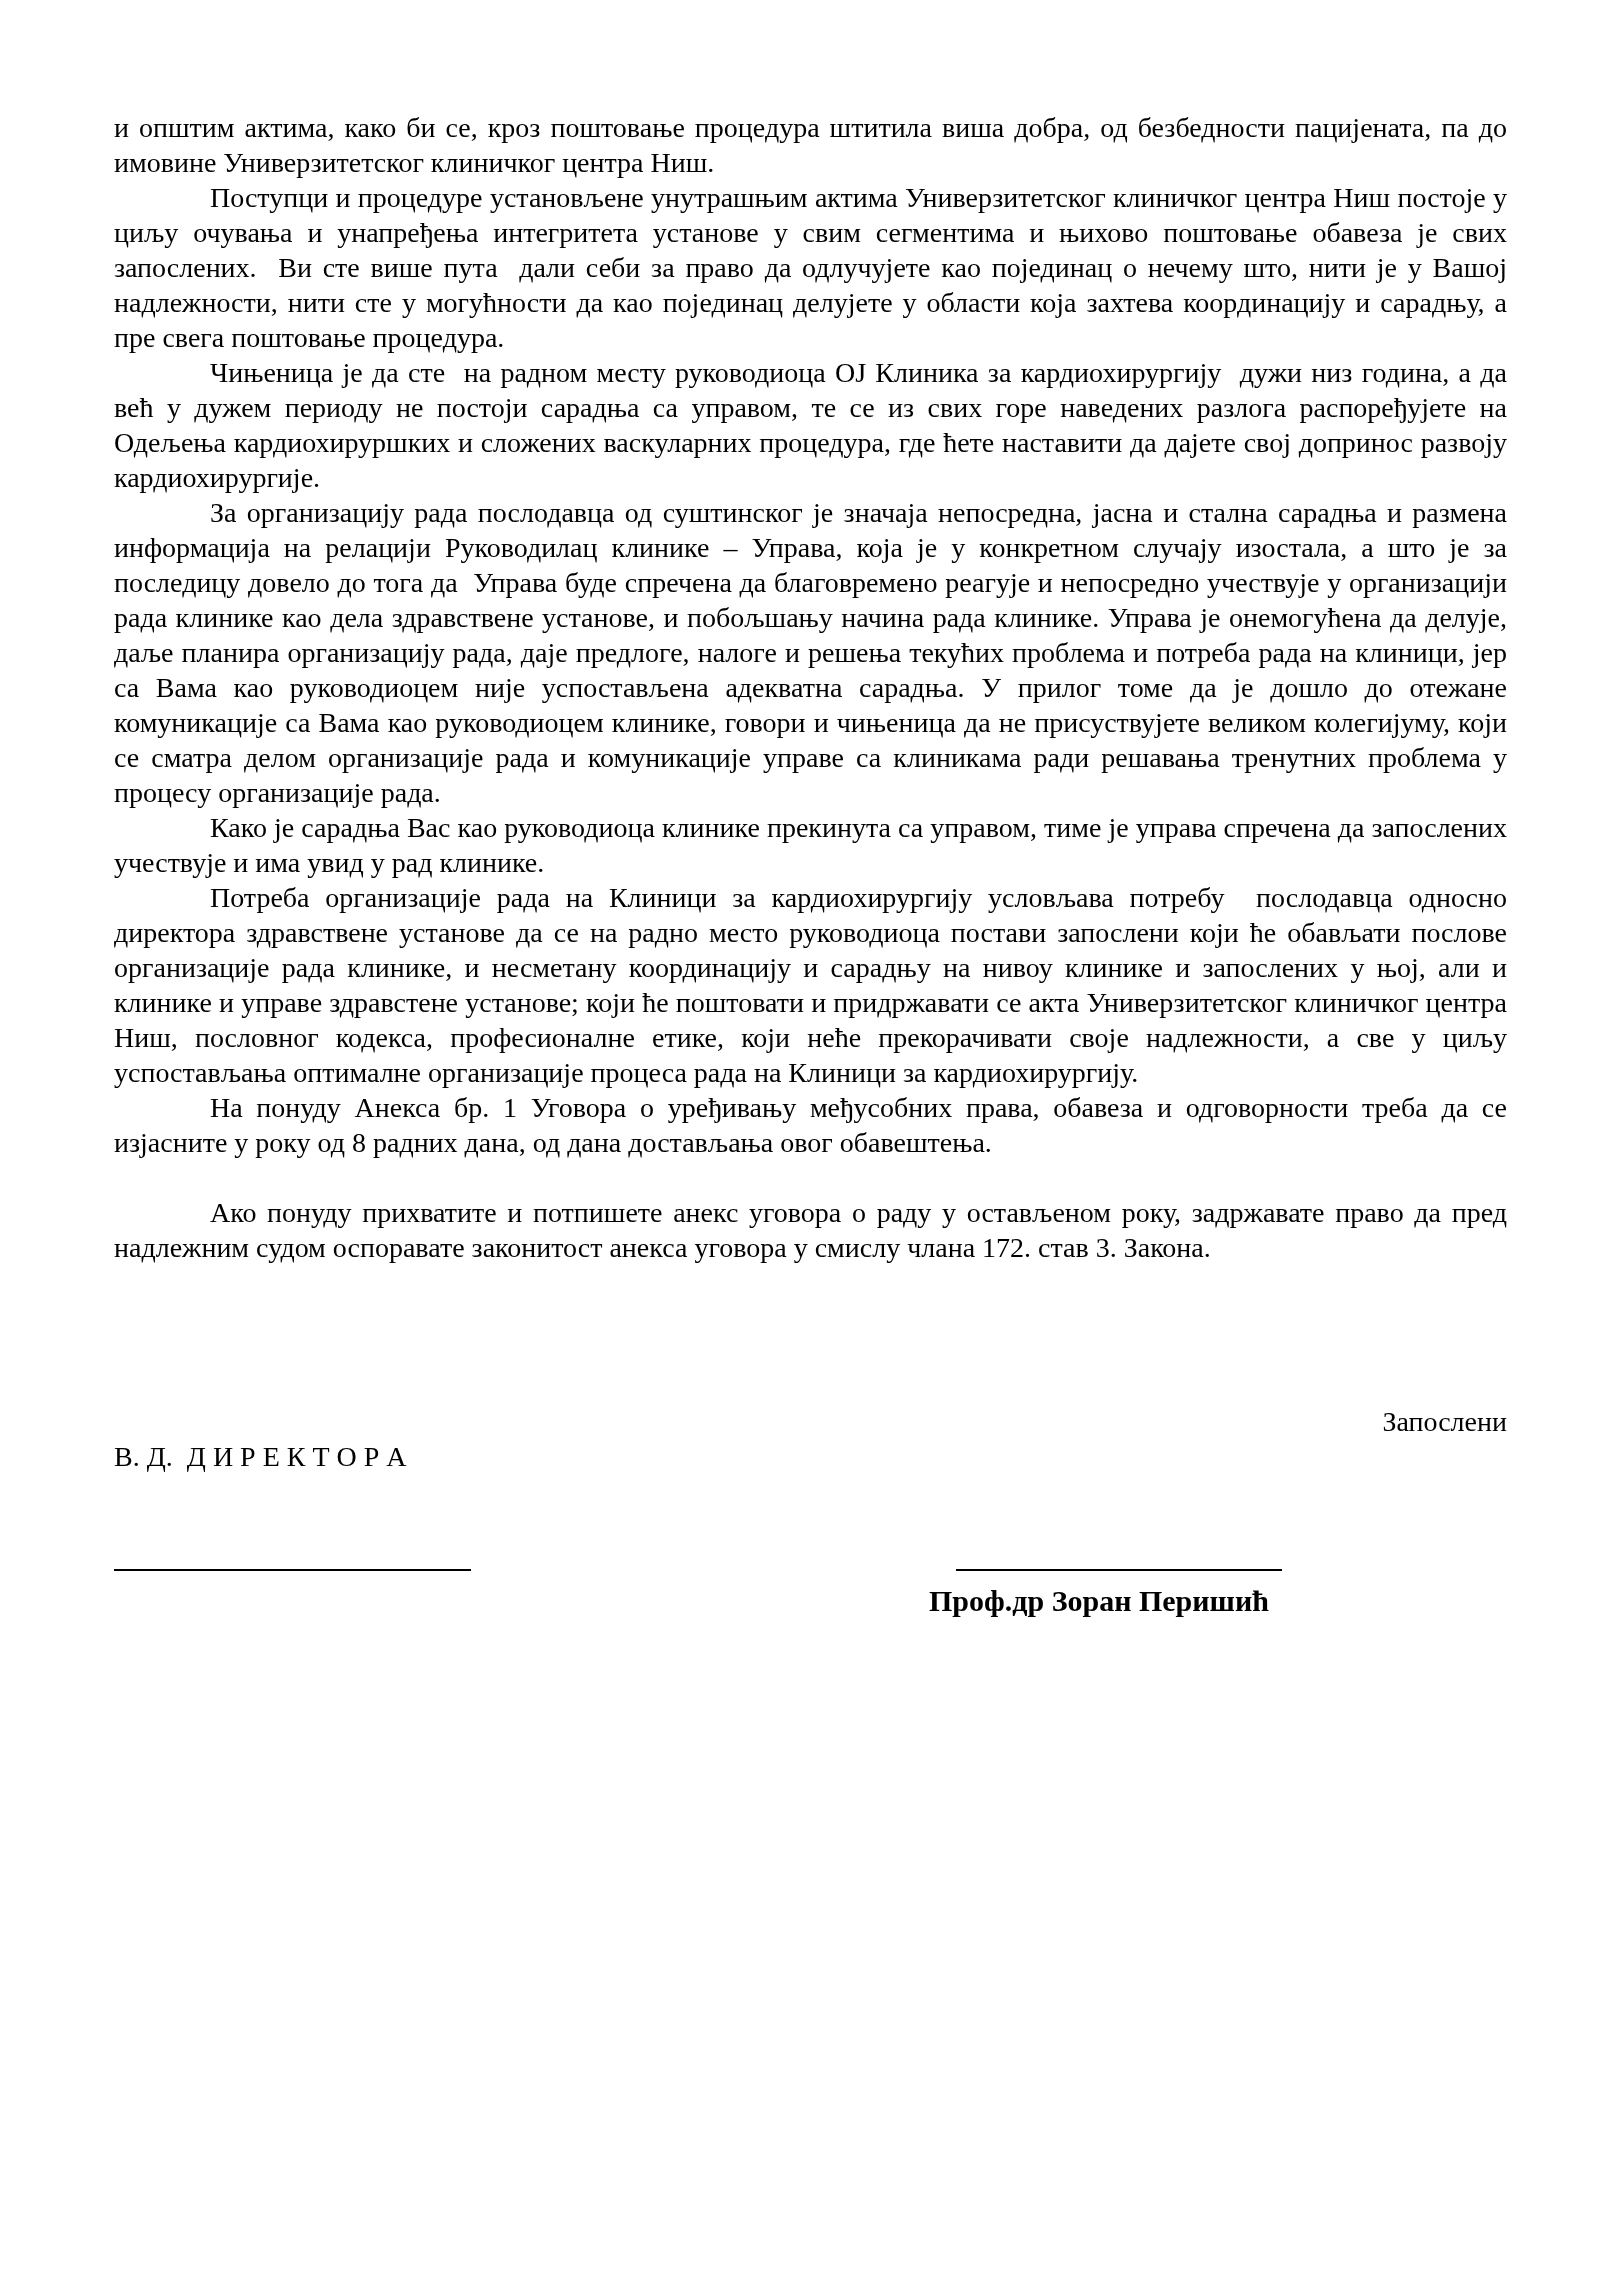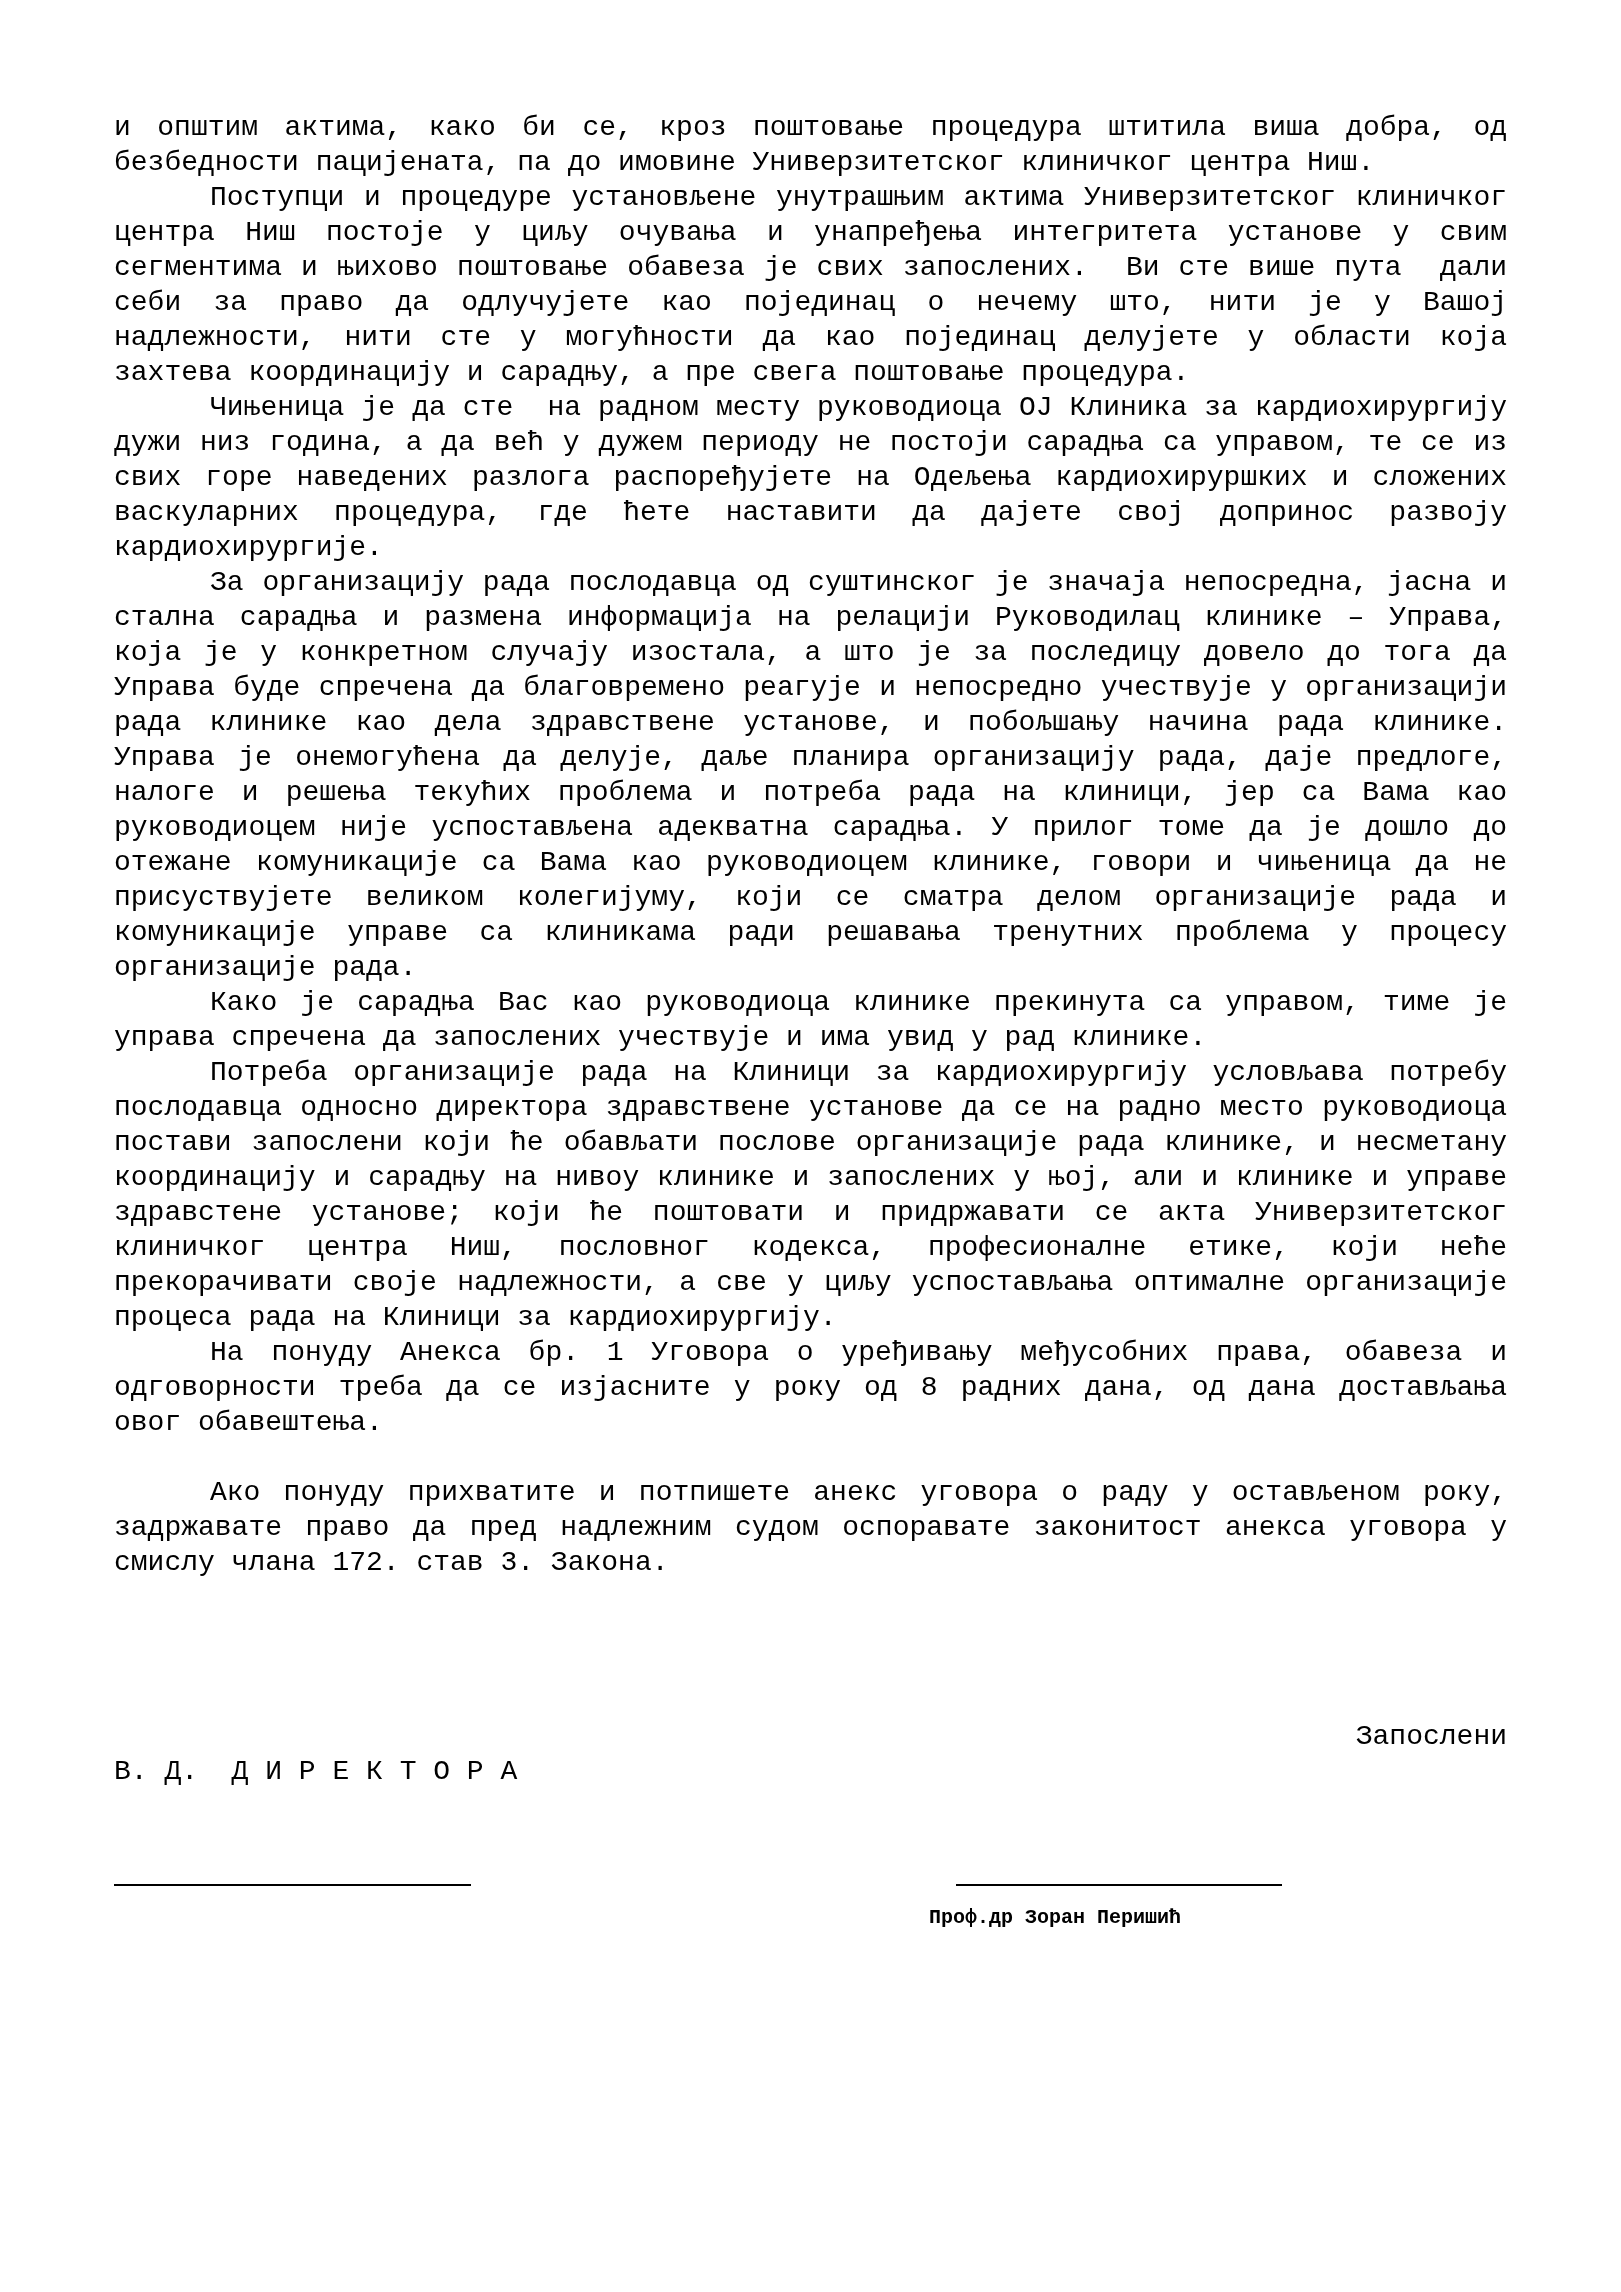--- a/index.html
+++ b/index.html
@@ -6,21 +6,21 @@
     margin: 0;
     padding: 0;
     background: #ffffff;
   }
   .page {
     position: relative;
     width: 1621px;
     height: 2293px;
     background: #ffffff;
     color: #000000;
-    font-family: Liberation Mono, monospace;
+    font-family: Liberation Serif, serif;
     overflow: hidden;
   }
   .content {
     position: absolute;
     left: 114px;
     top: 110px;
     width: 1393px;
     font-size: 28px;
     line-height: 35px;
     text-align: justify;
@@ -69,21 +69,21 @@
     left: 842px;
     width: 326px;
   }
   .name-row {
     margin-top: 3.9px;
     height: 39px;
     text-align: left;
   }
   .director-name {
     margin-left: 815px;
-    font-size: 20px;
+    font-size: 30px;
     font-weight: bold;
     white-space: pre;
   }
 </style>
 </head>
 <body>
 
 <div class="page">
   <div class="content">
 

